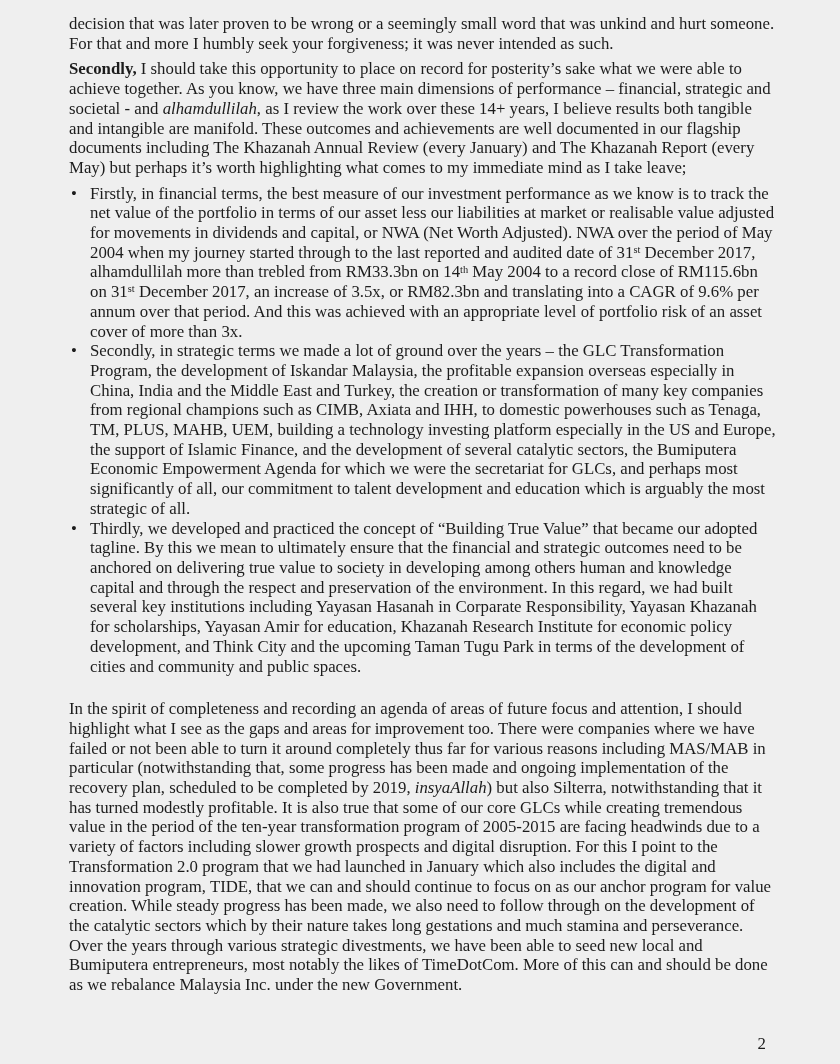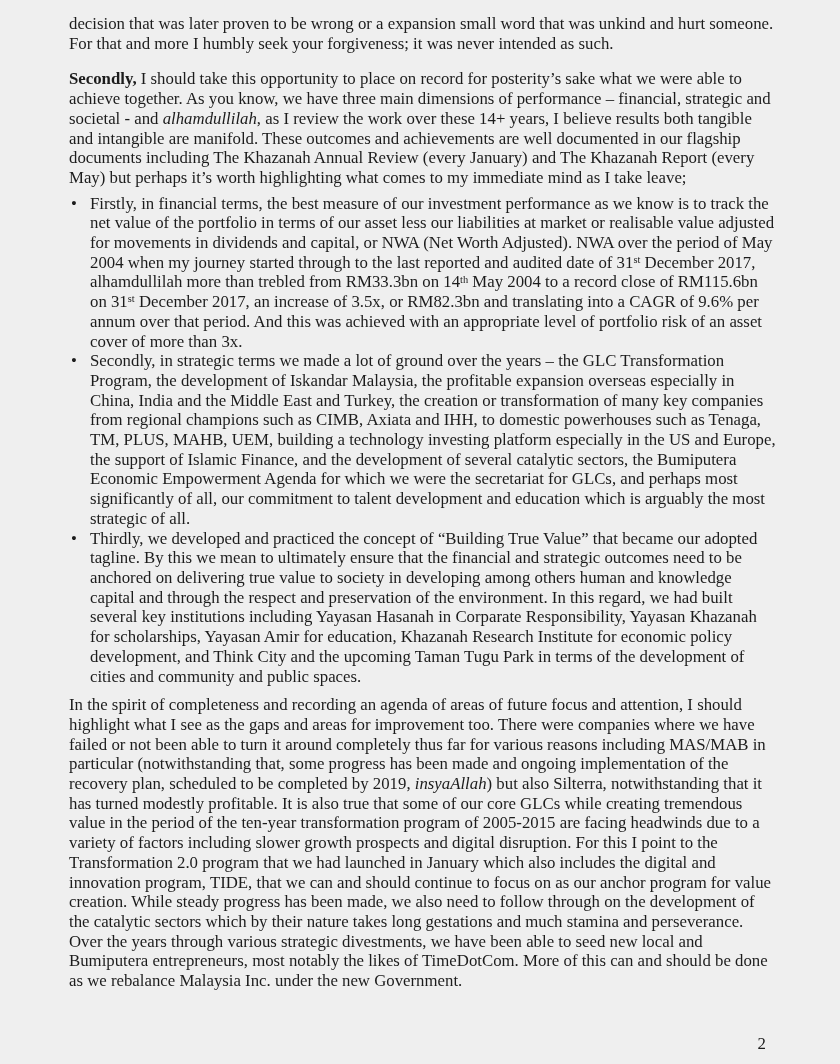--- a/index.html
+++ b/index.html
@@ -23,27 +23,27 @@
     background: #efefef;
   }
   .content {
     position: absolute;
     left: 69px;
     top: 14px;
     width: 708px;
     text-align: left;
   }
   .para { margin: 0; }
-  .para + .para { margin-top: 16px; }
+  .para + .para { margin-top: 6px; }
   ul.bullets {
     margin: 6px 0 0 0;
     padding: 0;
     list-style: none;
   }
-  ul.bullets + .para { margin-top: 9px; }
+  ul.bullets + .para { margin-top: 23px; }
   ul.bullets li {
     position: relative;
     padding-left: 21px;
   }
   .bullet-marker {
     position: absolute;
     left: 2px;
     top: 0;
   }
   sup {
@@ -61,21 +61,21 @@
     right: 74px;
     bottom: 10px;
     font-size: 16.8px;
   }
 </style>
 </head>
 <body>
 
 <div class="page">
   <div class="content">
-      <p class="para"><span>decision that was later proven to be wrong or a expansion small word that was unkind and hurt someone. For that and more I humbly seek your forgiveness; it was never intended as such.</span></p>
+      <p class="para"><span>decision that was later proven to be wrong or a seemingly small word that was unkind and hurt someone. For that and more I humbly seek your forgiveness; it was never intended as such.</span></p>
       <p class="para"><span class="seg-bold">Secondly,</span><span> I should take this opportunity to place on record for posterity’s sake what we were able to achieve together. As you know, we have three main dimensions of performance – financial, strategic and societal - and </span><span class="seg-italic">alhamdullilah</span><span>, as I review the work over these 14+ years, I believe results both tangible and intangible are manifold. These outcomes and achievements are well documented in our flagship documents including The Khazanah Annual Review (every January) and The Khazanah Report (every May) but perhaps it’s worth highlighting what comes to my immediate mind as I take leave;</span></p>
       <ul class="bullets">
         <li><span class="bullet-marker">•</span><span><span>Firstly, in financial terms, the best measure of our investment performance as we know is to track the net value of the portfolio in terms of our asset less our liabilities at market or realisable value adjusted for movements in dividends and capital, or NWA (Net Worth Adjusted). NWA over the period of May 2004 when my journey started through to the last reported and audited date of 31</span><sup>st</sup><span> December 2017, alhamdullilah more than trebled from RM33.3bn on 14</span><sup>th</sup><span> May 2004 to a record close of RM115.6bn on 31</span><sup>st</sup><span> December 2017, an increase of 3.5x, or RM82.3bn and translating into a CAGR of 9.6% per annum over that period. And this was achieved with an appropriate level of portfolio risk of an asset cover of more than 3x.</span></span></li>
         <li><span class="bullet-marker">•</span><span><span>Secondly, in strategic terms we made a lot of ground over the years – the GLC Transformation Program, the development of Iskandar Malaysia, the profitable expansion overseas especially in China, India and the Middle East and Turkey, the creation or transformation of many key companies from regional champions such as CIMB, Axiata and IHH, to domestic powerhouses such as Tenaga, TM, PLUS, MAHB, UEM, building a technology investing platform especially in the US and Europe, the support of Islamic Finance, and the development of several catalytic sectors, the Bumiputera Economic Empowerment Agenda for which we were the secretariat for GLCs, and perhaps most significantly of all, our commitment to talent development and education which is arguably the most strategic of all.</span></span></li>
         <li><span class="bullet-marker">•</span><span><span>Thirdly, we developed and practiced the concept of “Building True Value” that became our adopted tagline. By this we mean to ultimately ensure that the financial and strategic outcomes need to be anchored on delivering true value to society in developing among others human and knowledge capital and through the respect and preservation of the environment. In this regard, we had built several key institutions including Yayasan Hasanah in Corparate Responsibility, Yayasan Khazanah for scholarships, Yayasan Amir for education, Khazanah Research Institute for economic policy development, and Think City and the upcoming Taman Tugu Park in terms of the development of cities and community and public spaces.</span></span></li>
       </ul>
       <p class="para"><span>In the spirit of completeness and recording an agenda of areas of future focus and attention, I should highlight what I see as the gaps and areas for improvement too. There were companies where we have failed or not been able to turn it around completely thus far for various reasons including MAS/MAB in particular (notwithstanding that, some progress has been made and ongoing implementation of the recovery plan, scheduled to be completed by 2019, </span><span class="seg-italic">insyaAllah</span><span>) but also Silterra, notwithstanding that it has turned modestly profitable. It is also true that some of our core GLCs while creating tremendous value in the period of the ten-year transformation program of 2005-2015 are facing headwinds due to a variety of factors including slower growth prospects and digital disruption. For this I point to the Transformation 2.0 program that we had launched in January which also includes the digital and innovation program, TIDE, that we can and should continue to focus on as our anchor program for value creation. While steady progress has been made, we also need to follow through on the development of the catalytic sectors which by their nature takes long gestations and much stamina and perseverance. Over the years through various strategic divestments, we have been able to seed new local and Bumiputera entrepreneurs, most notably the likes of TimeDotCom. More of this can and should be done as we rebalance Malaysia Inc. under the new Government.</span></p>
     </div>
   <div class="page-number">2</div>
 </div>

